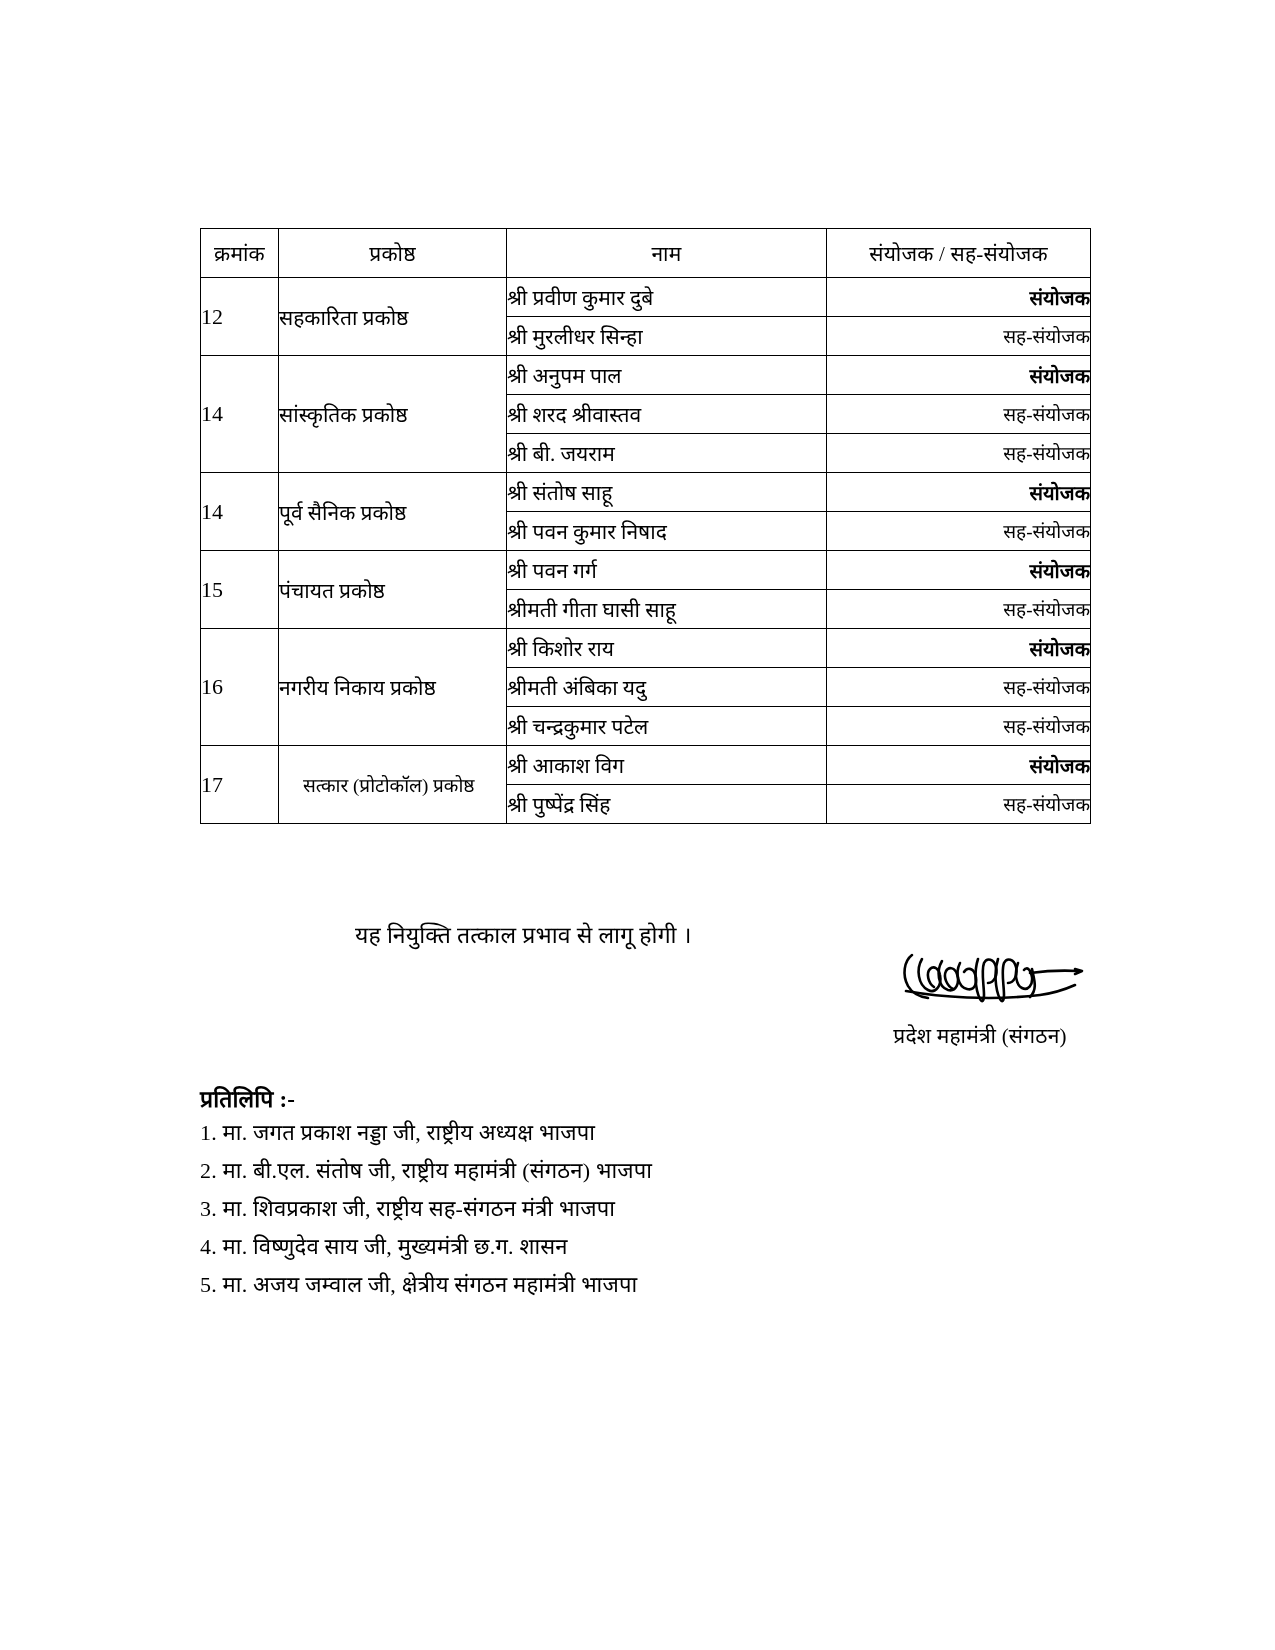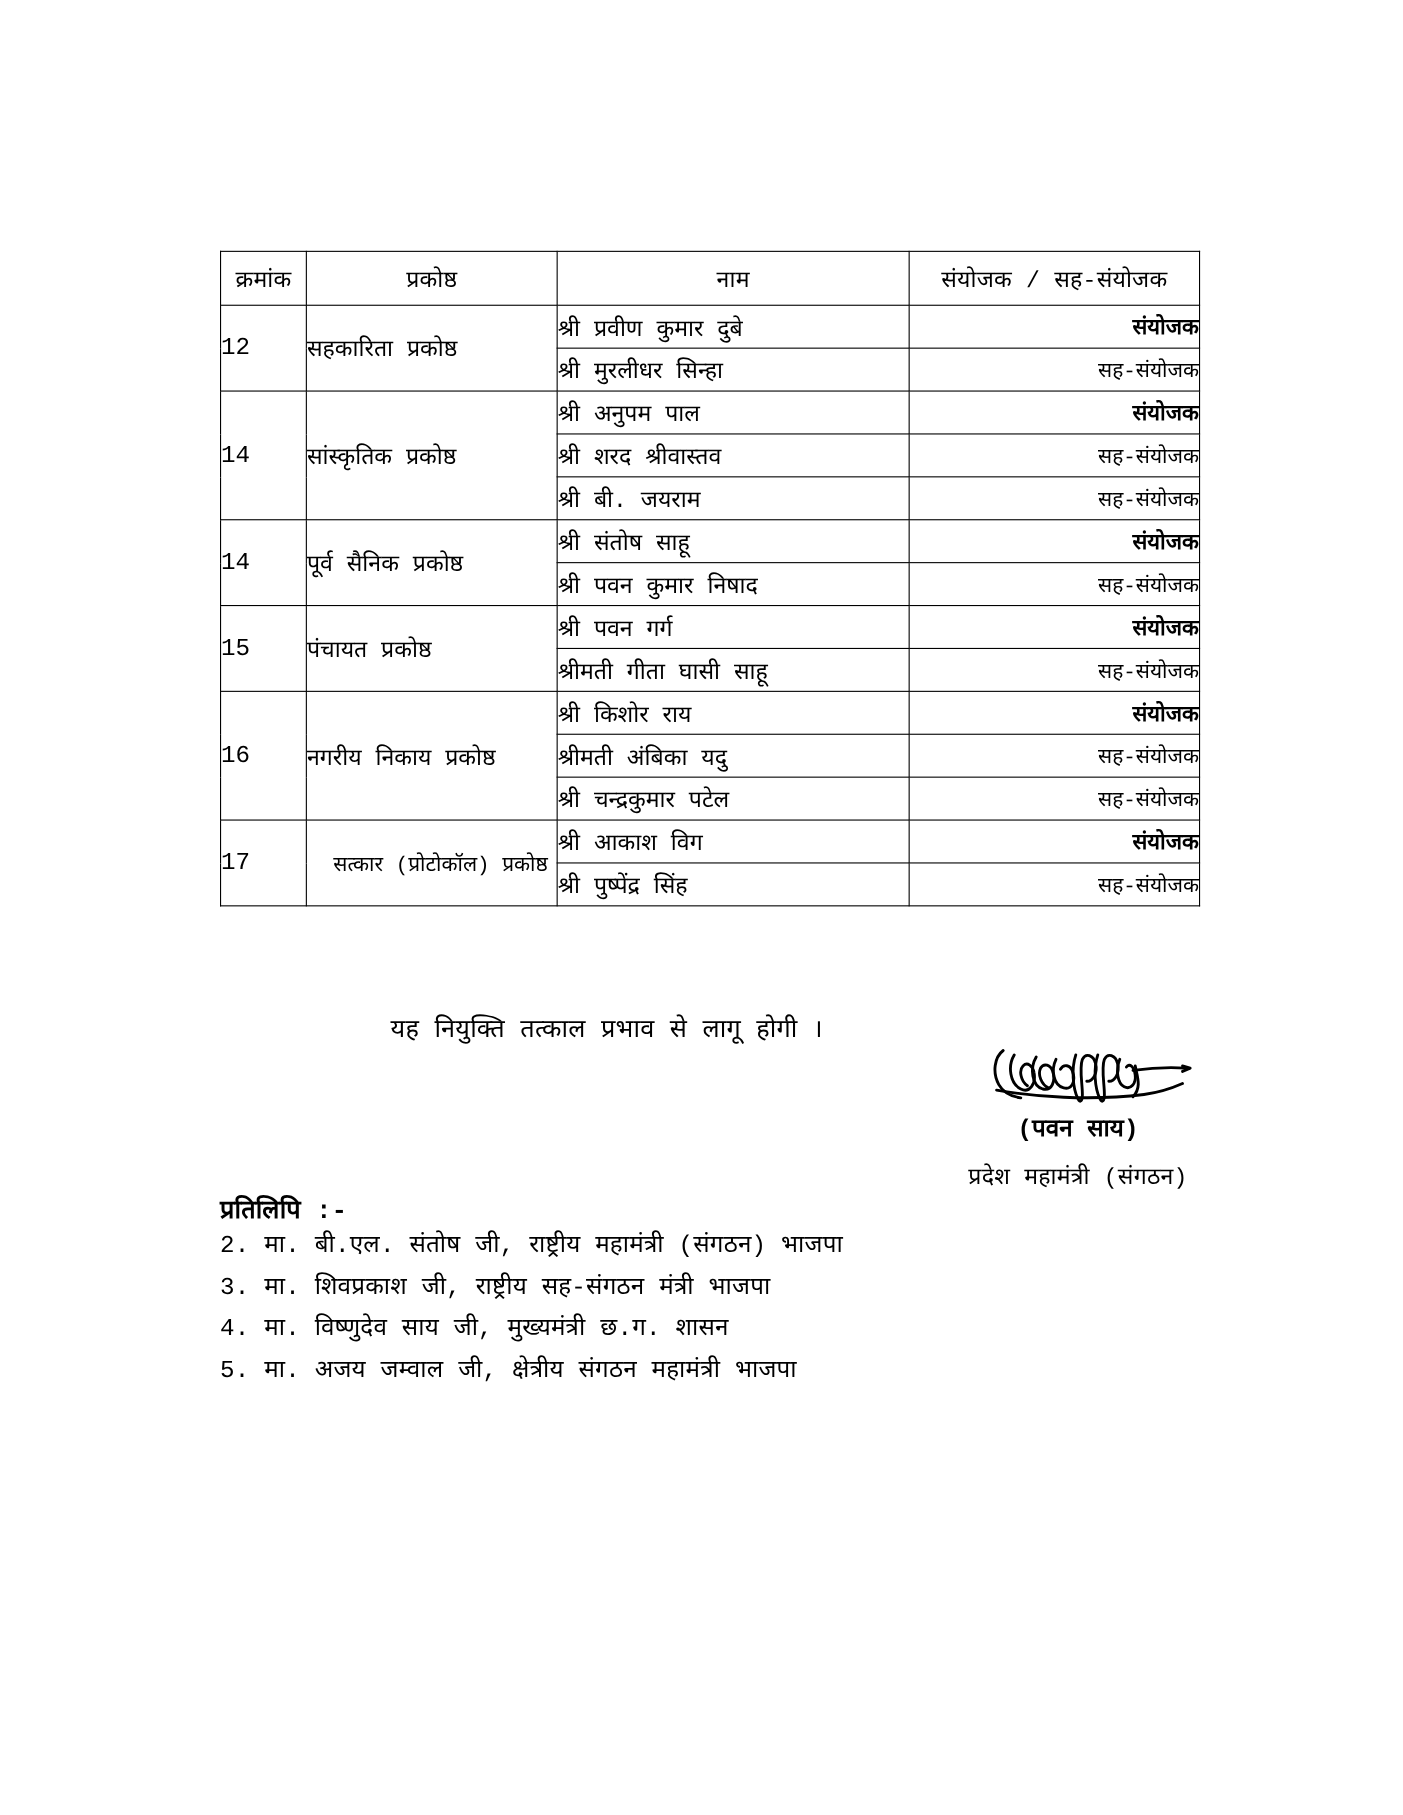--- a/index.html
+++ b/index.html
@@ -15,21 +15,20 @@
     font-family: "Liberation Serif", "DejaVu Serif", serif;
     color: #000000;
     overflow: hidden;
   }
 
   .page {
     position: absolute;
     left: 0; top: 0;
     width: 1275px;
     height: 1650px;
-    font-family: Liberation Mono, monospace;
   }
 
   
   .table-wrap {
     position: absolute;
     left: 200px;
     top: 228px;
     width: 890px;
   }
   table.cells {
@@ -251,27 +250,27 @@
         <path d="M90 18 C85 28, 88 42, 97 44 C105 46, 108 37, 105 29 C103 23, 97 22, 94 27"></path>
         <path d="M108 14 C104 26, 105 44, 110 54 C112 58, 114 56, 114 50 C114 40, 111 26, 114 18 C117 12, 124 14, 126 22 C128 30, 124 38, 118 38"></path>
         <path d="M128 14 C124 26, 125 44, 130 54 C132 58, 134 56, 134 50 C134 40, 131 26, 134 18 C137 12, 144 14, 146 22 C148 30, 144 38, 138 38"></path>
         <path d="M148 18 C144 28, 146 40, 152 43 C158 46, 163 40, 162 32 C161 25, 157 21, 154 25"></path>
         <path d="M162 24 C164 34, 168 44, 160 52"></path>
         <path d="M36 46 C70 52, 120 56, 170 50 C185 48, 196 44, 205 40"></path>
         <path d="M160 28 C175 26, 192 25, 208 26"></path>
         <path d="M205 24 L212 26 L205 29"></path>
       </g>
     </svg>
-    <div class="sig-name">(पवन साय)</div>
     <div class="sig-desig">प्रदेश महामंत्री (संगठन)</div>
   </div>
 
   <div class="copy-block">
     <div class="copy-title">प्रतिलिपि :-</div>
     <ul class="copy-list" id="copy-list">
+        <li>1. मा. जगत प्रकाश नड्डा जी, राष्ट्रीय अध्यक्ष भाजपा</li>
         <li>2. मा. बी.एल. संतोष जी, राष्ट्रीय महामंत्री (संगठन) भाजपा</li>
         <li>3. मा. शिवप्रकाश जी, राष्ट्रीय सह-संगठन मंत्री भाजपा</li>
         <li>4. मा. विष्णुदेव साय जी, मुख्यमंत्री छ.ग. शासन</li>
         <li>5. मा. अजय जम्वाल जी, क्षेत्रीय संगठन महामंत्री भाजपा</li>
       </ul>
   </div>
 
 </div>
 
 </body></html>

